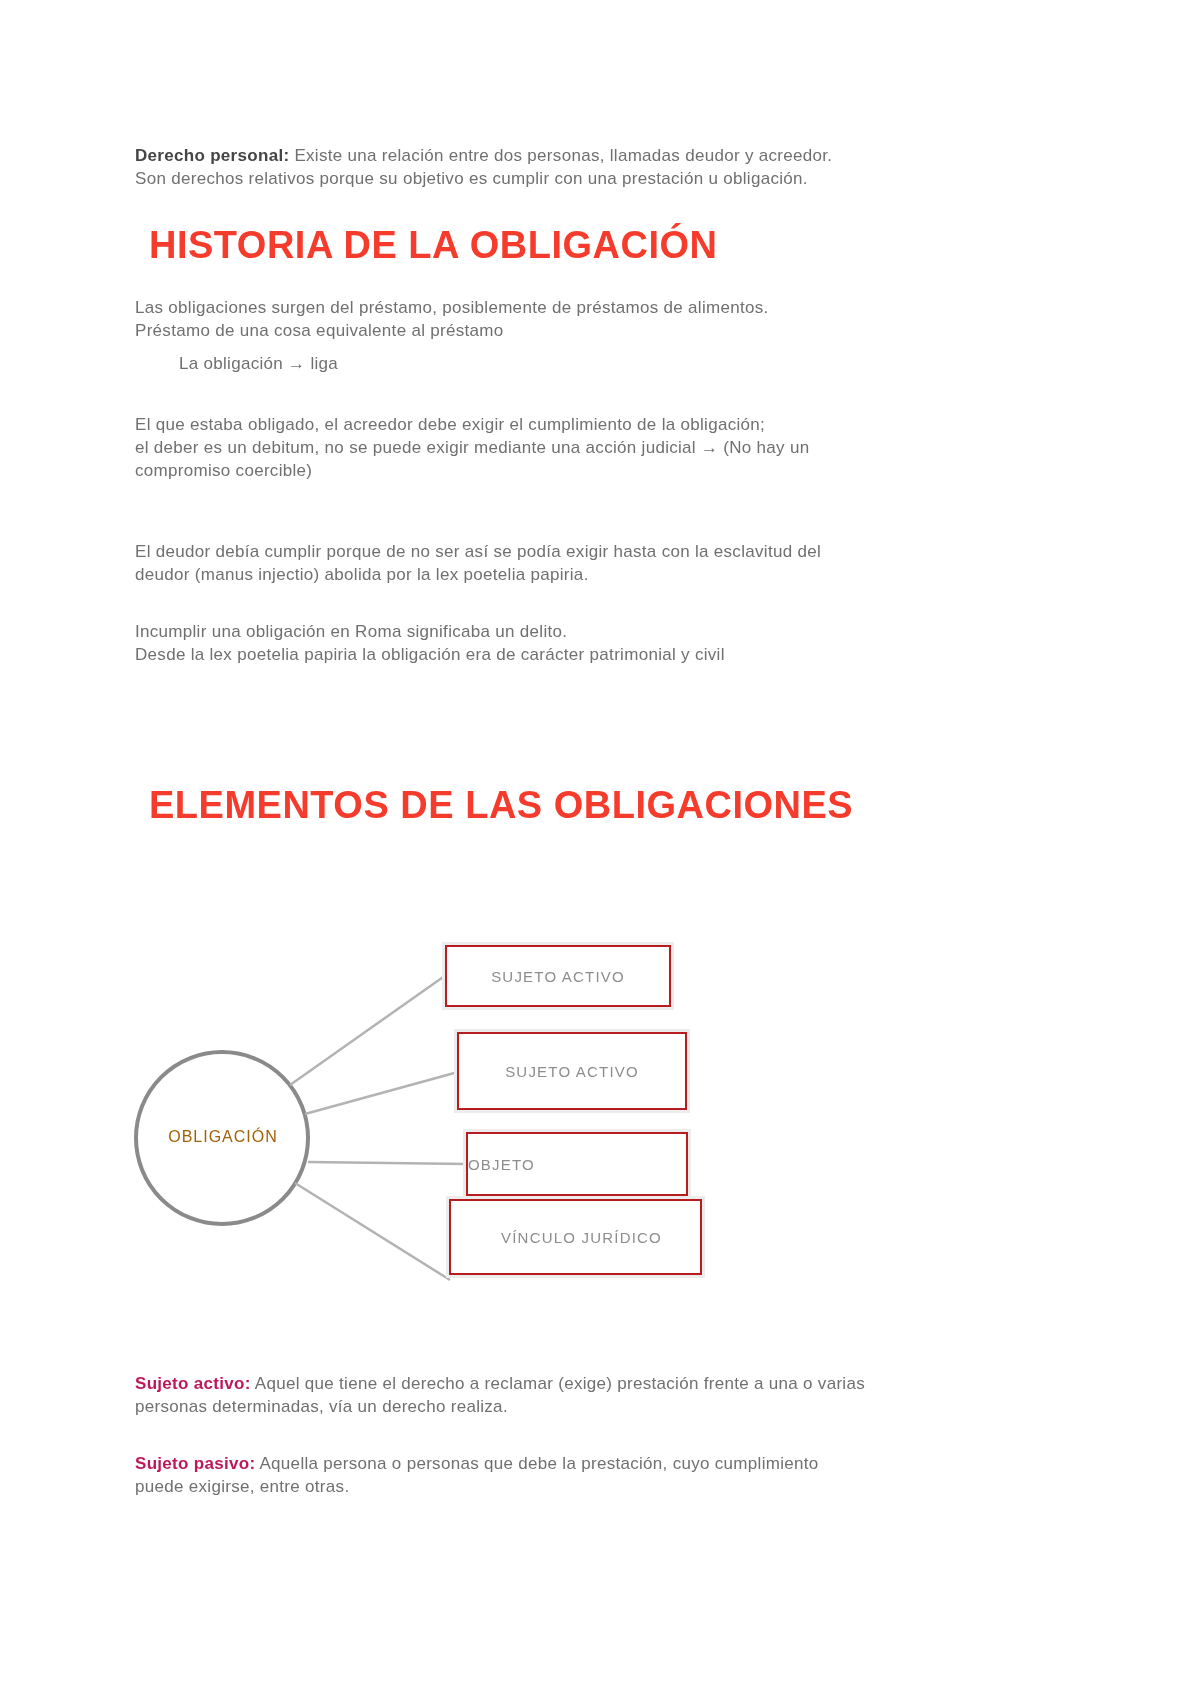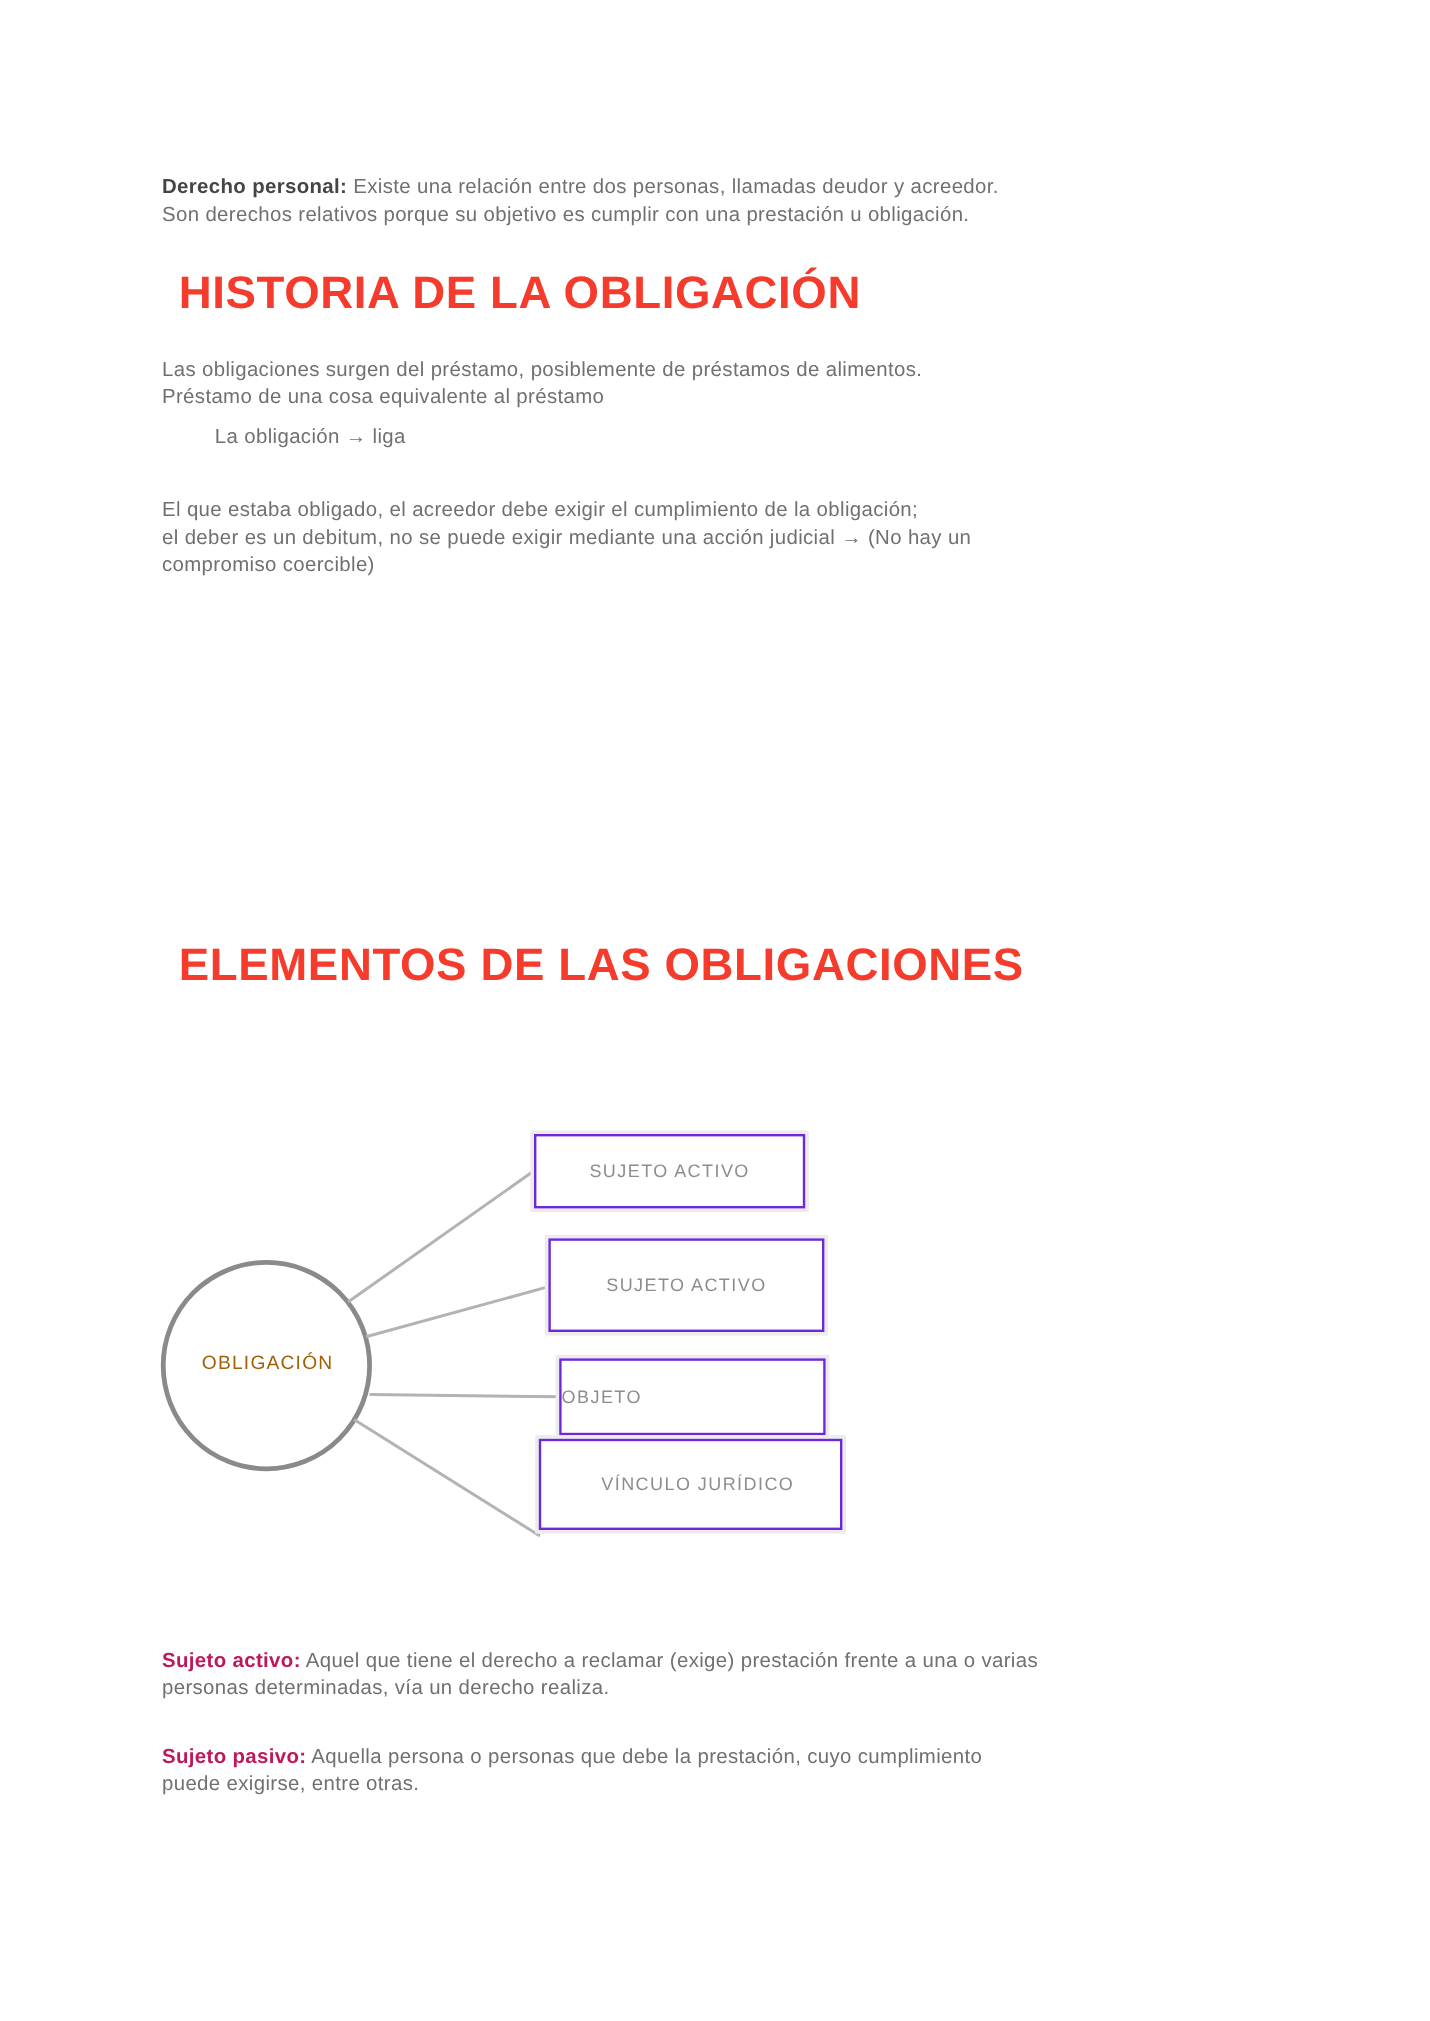--- a/index.html
+++ b/index.html
@@ -12,21 +12,21 @@
     left:135px;width:832px;font-size:17px;line-height:23px;
     color:#707070;letter-spacing:0.3px;white-space:pre-line;margin:0;
   }
   .lead-dark{font-weight:bold;color:#454545;}
   .lead-red{font-weight:bold;color:#be185d;}
   .doc-heading{
     left:133px;margin:16px;font-size:38px;font-weight:800;color:#f53b2c;
     letter-spacing:0.5px;white-space:nowrap;
   }
   .diagram-box{
-    border:2px solid #6d28d9;box-shadow:0 0 0 3px #ececec;background:#ffffff;
+    border:2px solid #b91c1c;box-shadow:0 0 0 3px #ececec;background:#ffffff;
     display:flex;align-items:center;justify-content:center;
     color:#8d8d8d;font-size:15px;letter-spacing:1.2px;
   }
   .diagram-box.left-align{justify-content:flex-start;box-sizing:border-box;}
   .circle-label{
     color:#a16207;font-size:16px;letter-spacing:1px;text-align:center;
   }
   svg{display:block;}
 </style>
 </head>
@@ -41,21 +41,25 @@
 
   <p class="abs body-text" style="top:296px;">Las obligaciones surgen del préstamo, posiblemente de préstamos de alimentos.
 Préstamo de una cosa equivalente al préstamo</p>
 
   <p class="abs body-text" style="top:352px;margin-left:44px;">La obligación → liga</p>
 
   <p class="abs body-text" style="top:413px;">El que estaba obligado, el acreedor debe exigir el cumplimiento de la obligación;
 el deber es un debitum, no se puede exigir mediante una acción judicial → (No hay un
 compromiso coercible)</p>
 
+  <p class="abs body-text" style="top:540px;">El deudor debía cumplir porque de no ser así se podía exigir hasta con la esclavitud del
+deudor (manus injectio) abolida por la lex poetelia papiria.</p>
 
+  <p class="abs body-text" style="top:620px;">Incumplir una obligación en Roma significaba un delito.
+Desde la lex poetelia papiria la obligación era de carácter patrimonial y civil</p>
 
   <h1 class="abs doc-heading" style="top:768px;">ELEMENTOS DE LAS OBLIGACIONES</h1>
 
   <svg class="abs" style="top:880px;left:0;" width="760" height="480" viewBox="0 0 760 480">
     <circle cx="222" cy="258" r="86" fill="none" stroke="#8a8a8a" stroke-width="4"></circle>
     <line x1="290" y1="205" x2="446" y2="95" stroke="#b3b3b3" stroke-width="2.5"></line>
     <line x1="305" y1="234" x2="458" y2="192" stroke="#b3b3b3" stroke-width="2.5"></line>
     <line x1="308" y1="282" x2="467" y2="284" stroke="#b3b3b3" stroke-width="2.5"></line>
     <line x1="295" y1="303" x2="450" y2="400" stroke="#b3b3b3" stroke-width="2.5"></line>
   </svg>

